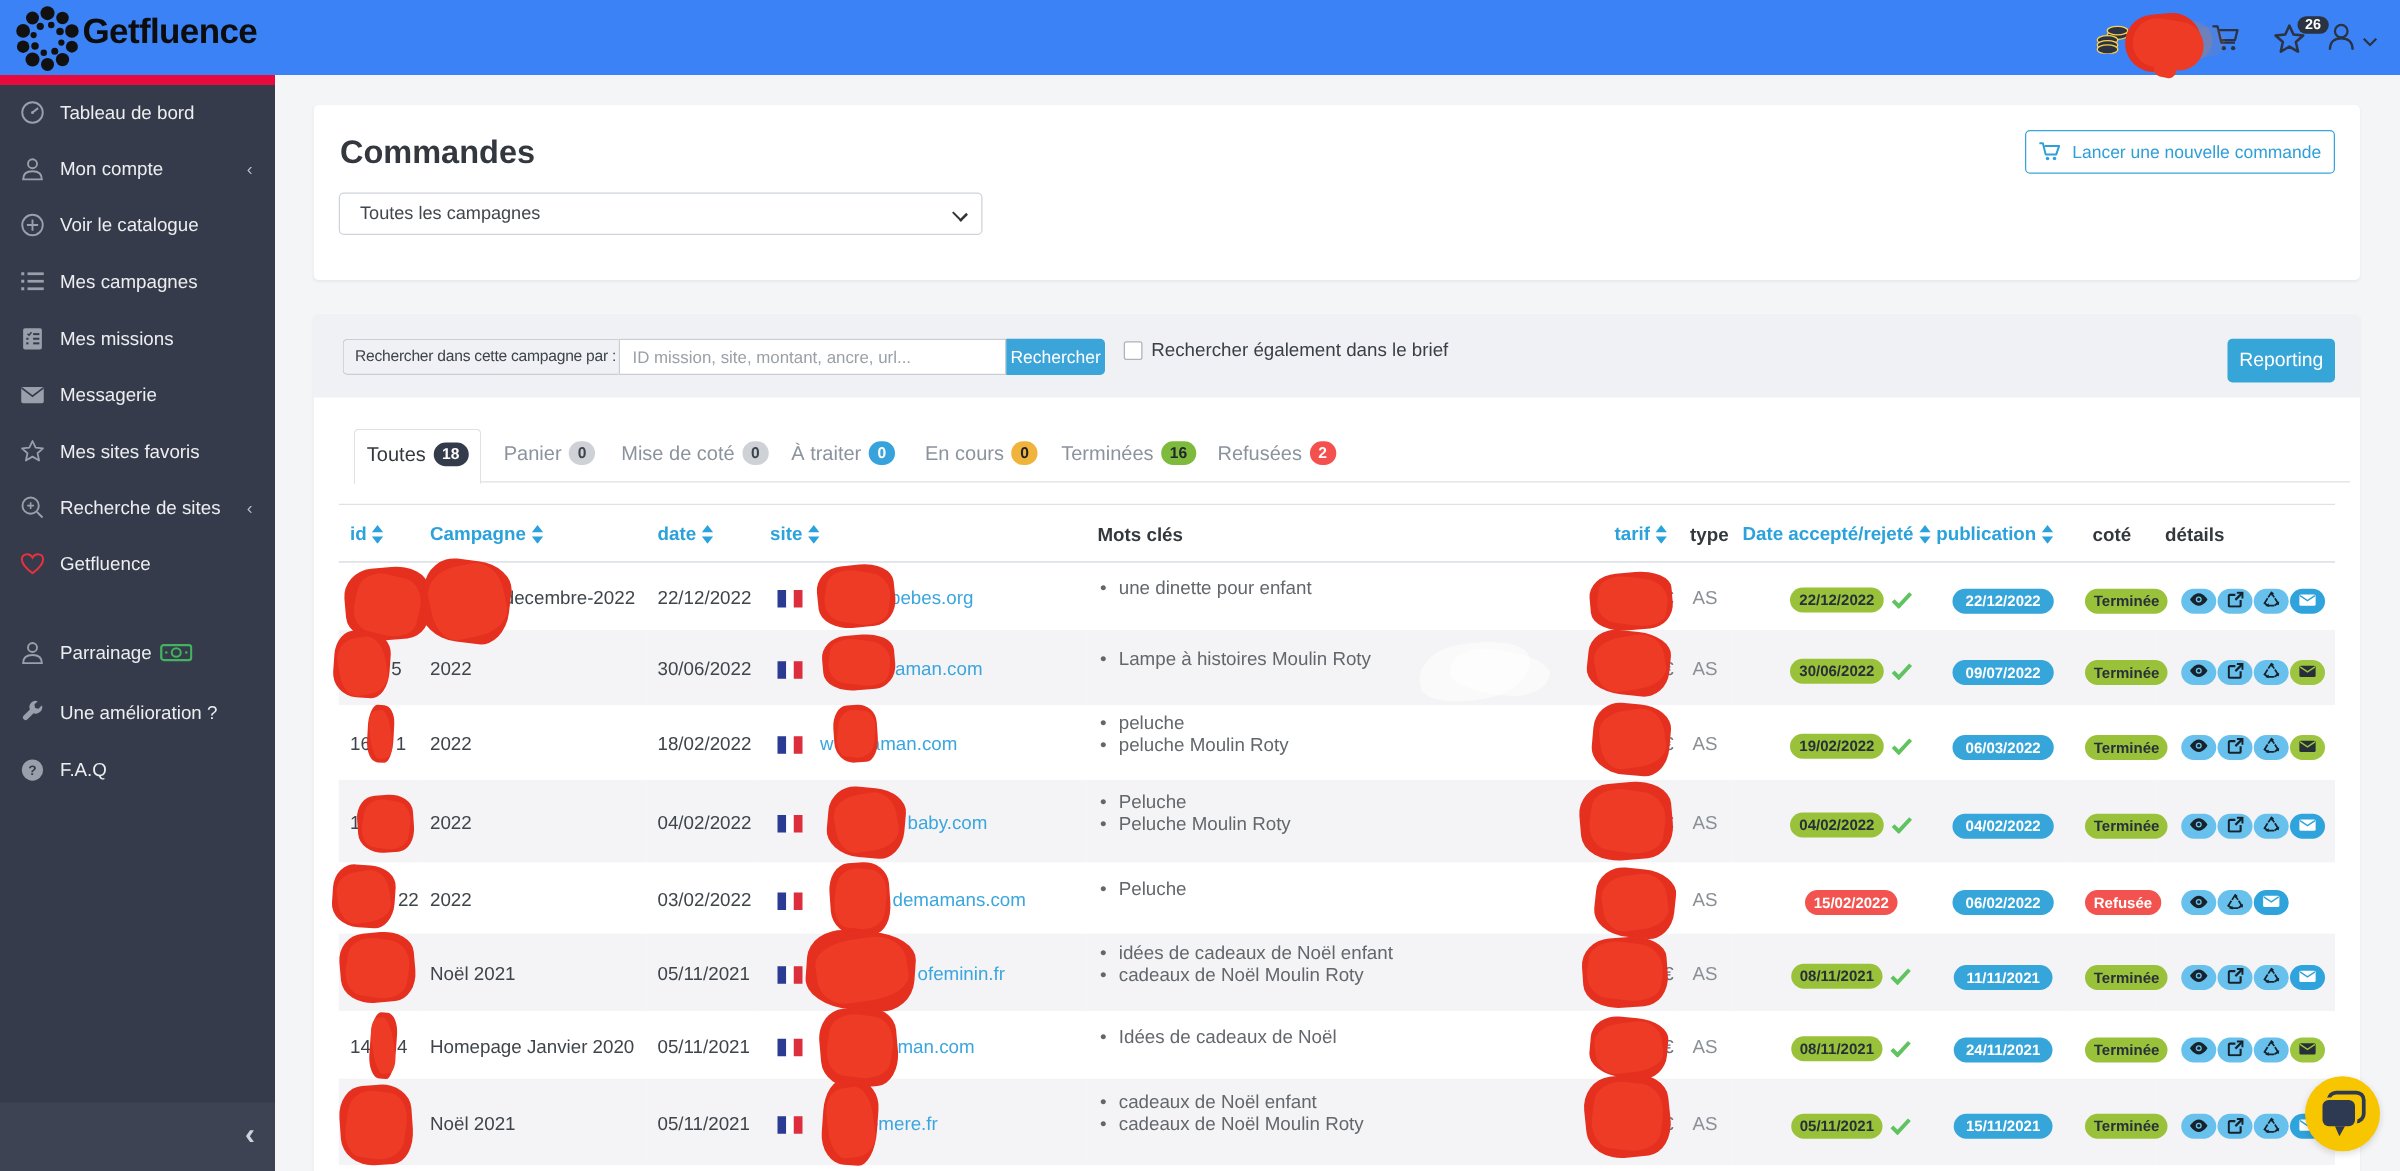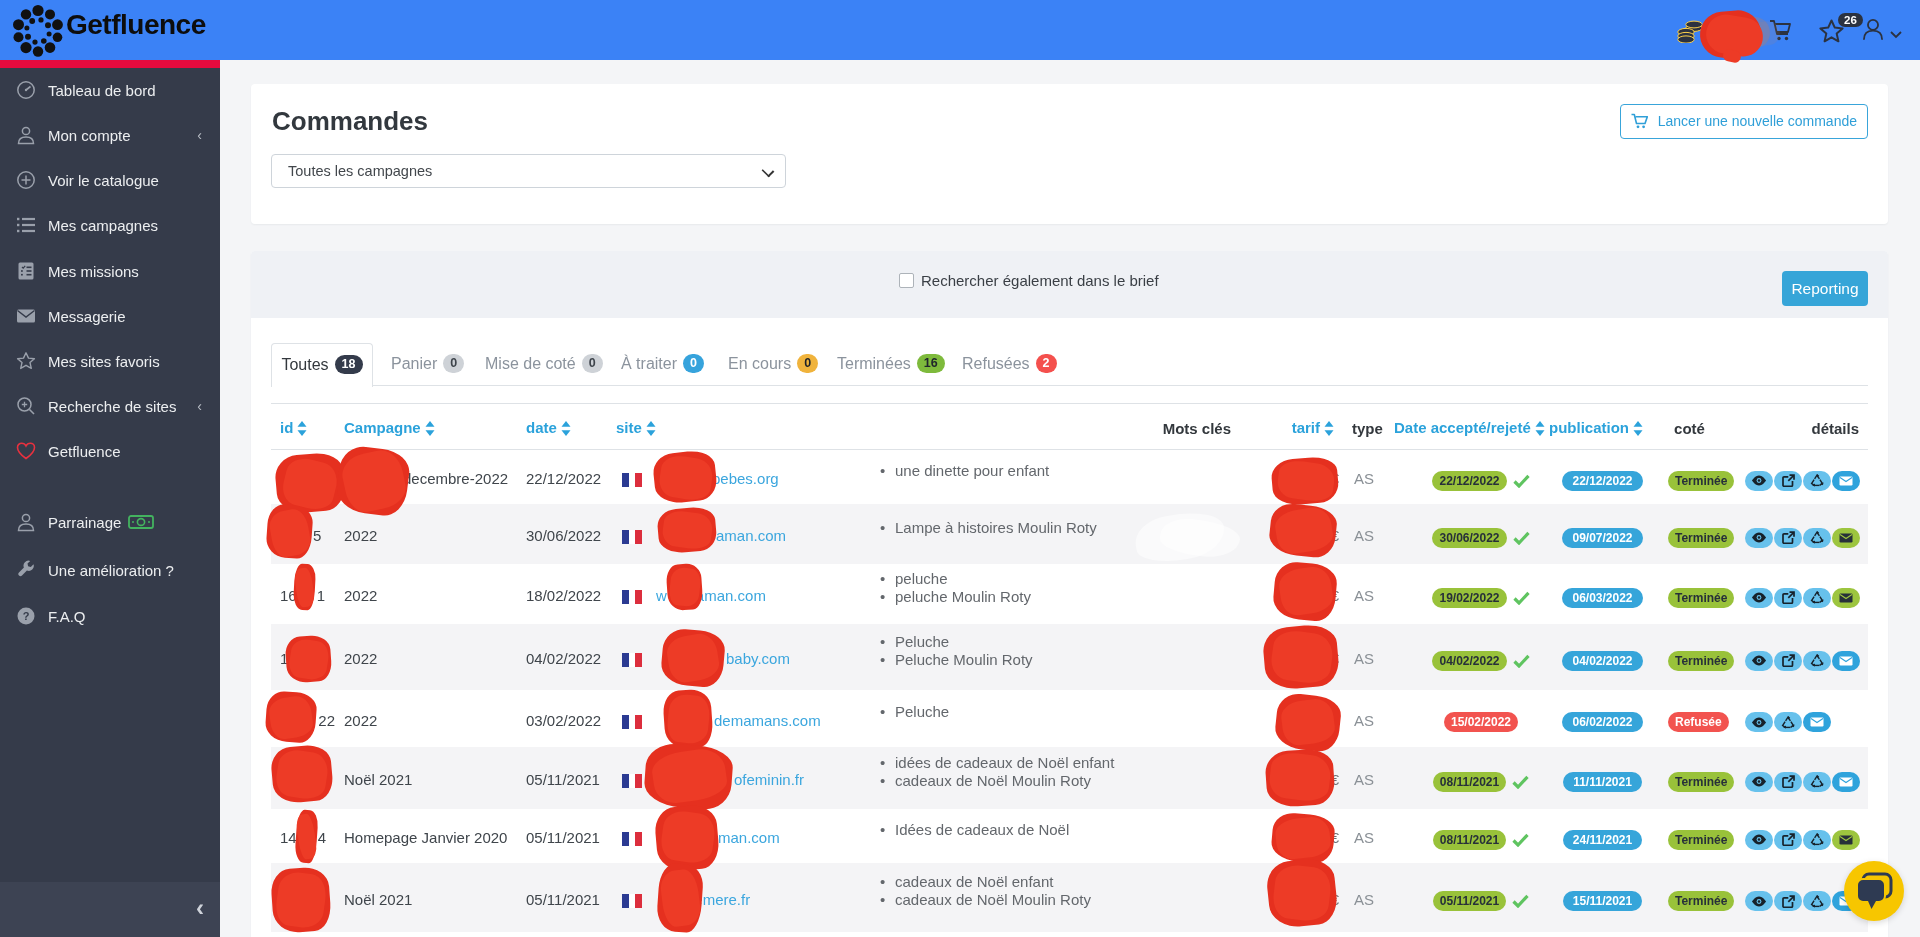--- a/index.html
+++ b/index.html
@@ -34,21 +34,21 @@
   .igroup { position:absolute; left:23px; top:20px; height:29px; display:flex; font-size:13px; }
   .igroup .lbl { background:#eff1f5; border:1px solid #c9ced4; border-right:none; border-radius:4px 0 0 4px; width:221px; padding:0 0 0 9px; line-height:27px; color:#3e4449; white-space:nowrap; overflow:hidden; font-size:12.5px; letter-spacing:-0.2px; }
   .igroup input { width:310px; flex:none; border:1px solid #c9ced4; padding:0 10px; font-size:13.5px; font-family:"Liberation Sans",sans-serif; color:#999; outline:none; }
   .igroup input::placeholder { color:#9aa0a6; }
   .igroup .go { background:#3ba4d8; color:#fff; border:none; border-radius:0 4px 4px 0; width:79px; flex:none; font-size:14px; line-height:29px; text-align:center; }
   #brief { position:absolute; left:648px; top:21px; font-size:15px; color:#3a3f45; }
   #brief .cb { position:absolute; left:0; top:1px; width:15px; height:15px; background:#fff; border:1px solid #adb3b9; border-radius:2px; }
   #brief .cbl { position:absolute; left:22px; top:0; width:320px; white-space:nowrap; }
   #btn-reporting { position:absolute; right:20px; top:20px; width:86px; height:35px; background:#36a5d8; border-radius:4px; color:#fff; font-size:15.5px; text-align:center; line-height:35px;margin-left:32px; }
 
-  #tabs { position:absolute; left:20px; top:92px; width:1597px; height:43px; border-bottom:1px solid #dee2e6; font-size:16px; }
+  #tabs { position:absolute; left:32px; top:92px; width:1597px; height:43px; border-bottom:1px solid #dee2e6; font-size:16px; }
   .tab { position:absolute; top:0; height:42px; line-height:42px; color:#8b939d; white-space:nowrap; }
   .tab.active { background:#fff; border:1px solid #dee2e6; border-bottom:none; border-radius:4px 4px 0 0; color:#33383d; height:44px; z-index:2; }
   .badge { display:inline-block; min-width:18px; height:19px; border-radius:10px; font-size:12.5px; font-weight:bold; line-height:19px; text-align:center; padding:0 7px; vertical-align:2px; margin-left:6px; }
 
   #tbl { position:absolute; left:20px; top:152px; width:1597px; border-collapse:collapse; table-layout:fixed; font-size:15px; color:#3f454b; }
   #tbl th { border-top:1px solid #dee2e6; border-bottom:1px solid #dee2e6; height:46px; font-size:15px; color:#2ba2db; text-align:left; padding:4px 9px 0; font-weight:bold; white-space:nowrap; }
   #tbl th.dark { color:#33383d; }
   #tbl td { padding:4px 9px 0; vertical-align:middle; white-space:nowrap; }
   #tbl td.c-det { padding:4px 0 0 20px; }
   #tbl tr.odd { background:#fff; }
@@ -250,20 +250,25 @@
   <div id="selectbox">Toutes les campagnes<span class="caret"></span></div>
   <div id="btn-new"><span style="display:inline-block;vertical-align:-3px;margin-right:6px;"><svg width="17" height="16" viewBox="0 0 17 16">
           <path d="M0.5 1.5 h2.8 l2.2 9 h8.5 l2.3-6.8 h-11.5" fill="none" stroke="#2f9fd8" stroke-width="1.6" stroke-linejoin="round"></path>
           <circle cx="7" cy="13.8" r="1.4" fill="#2f9fd8"></circle>
           <circle cx="12.6" cy="13.8" r="1.4" fill="#2f9fd8"></circle>
         </svg></span> Lancer une nouvelle commande</div>
 </div>
 
 <div class="card" id="card2">
   <div id="searchhead">
+    <div class="igroup">
+      <span class="lbl">Rechercher dans cette campagne par&nbsp;:</span>
+        <input placeholder="ID mission, site, montant, ancre, url..." style="">
+        <span class="go">Rechercher</span>
+    </div>
     <div id="brief">
         <span class="cb"></span>
         <span class="cbl">Rechercher également dans le brief</span>
       </div>
     <div id="btn-reporting">Reporting</div>
   </div>
   <div id="tabs">
     <div class="tab active" style="left:0px;width:102px;text-align:center;">Toutes<span class="badge" style="background:#343b4b;color:#fff;">18</span></div>
 <div class="tab" style="left:120px;">Panier<span class="badge" style="background:#ced2d7;color:#3e444b;">0</span></div>
 <div class="tab" style="left:214px;">Mise de coté<span class="badge" style="background:#ced2d7;color:#3e444b;">0</span></div>
@@ -286,36 +291,36 @@
                 <path d="M5 15 L9.5 9.2 H0.5z" fill="#2ba2db"></path>
               </svg></span></th>
 <th style="width:90px">date<span class="srt"><svg width="10" height="15" viewBox="0 0 10 15">
                 <path d="M5 0 L9.5 5.8 H0.5z" fill="#2ba2db"></path>
                 <path d="M5 15 L9.5 9.2 H0.5z" fill="#2ba2db"></path>
               </svg></span></th>
 <th style="width:262px">site<span class="srt"><svg width="10" height="15" viewBox="0 0 10 15">
                 <path d="M5 0 L9.5 5.8 H0.5z" fill="#2ba2db"></path>
                 <path d="M5 15 L9.5 9.2 H0.5z" fill="#2ba2db"></path>
               </svg></span></th>
-<th class="dark" style="width:371px;text-align:right;">Mots clés</th>
+<th class="dark" style="width:371px;text-align:left;">Mots clés</th>
 <th style="width:103px;text-align:right;">tarif<span class="srt"><svg width="10" height="15" viewBox="0 0 10 15">
                 <path d="M5 0 L9.5 5.8 H0.5z" fill="#2ba2db"></path>
                 <path d="M5 15 L9.5 9.2 H0.5z" fill="#2ba2db"></path>
               </svg></span></th>
 <th class="dark" style="width:42px;">type</th>
 <th style="width:155px;text-align:center;">Date accepté/rejeté<span class="srt"><svg width="10" height="15" viewBox="0 0 10 15">
                 <path d="M5 0 L9.5 5.8 H0.5z" fill="#2ba2db"></path>
                 <path d="M5 15 L9.5 9.2 H0.5z" fill="#2ba2db"></path>
               </svg></span></th>
 <th style="width:115px;">publication<span class="srt"><svg width="10" height="15" viewBox="0 0 10 15">
                 <path d="M5 0 L9.5 5.8 H0.5z" fill="#2ba2db"></path>
                 <path d="M5 15 L9.5 9.2 H0.5z" fill="#2ba2db"></path>
               </svg></span></th>
 <th class="dark" style="width:70px;text-align:center;padding-right:10px;">coté</th>
-<th class="dark" style="width:143px;padding-left:7px;text-align:right;">détails</th>
+<th class="dark" style="width:143px;padding-left:7px;">détails</th>
 
     </tr>
       </thead>
     <tbody>
 <tr class="odd" style="height:54px;">
 <td></td>
           <td><span style="padding-left:59px;">decembre-2022</span></td>
           <td>22/12/2022</td>
           <td><span class="flag"><i style="width:7px;background:#2b3a92;"></i><i style="width:6px;background:#fff;"></i><i style="width:7px;background:#dc2e3d;"></i></span><a class="site" href="#"><span style="padding-left:56px;">bebes.org</span></a></td>
 <td>

